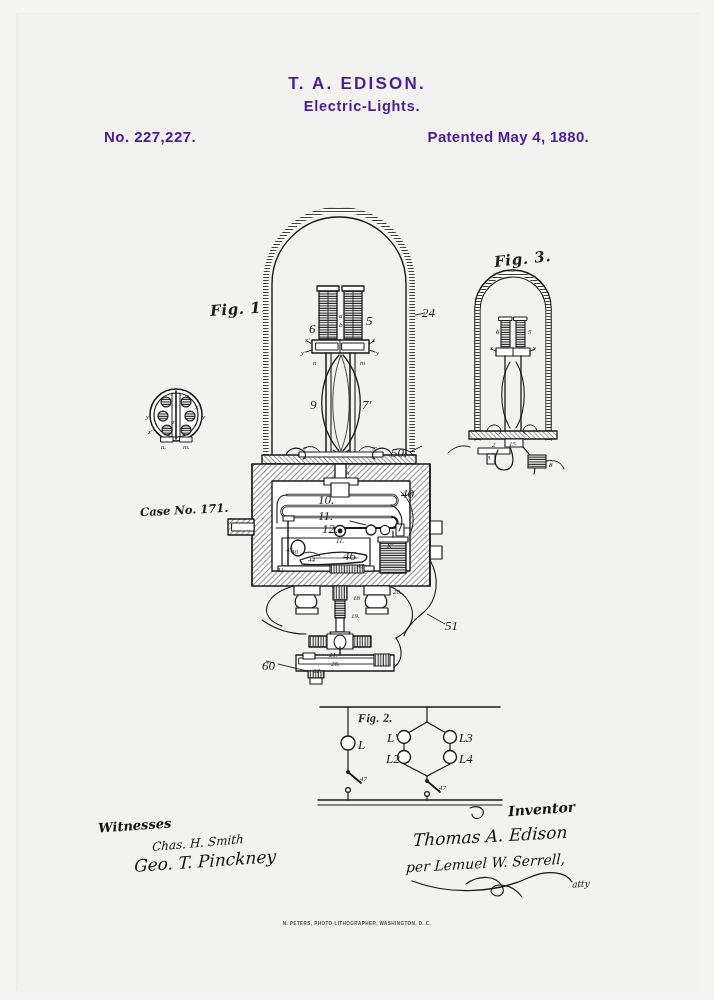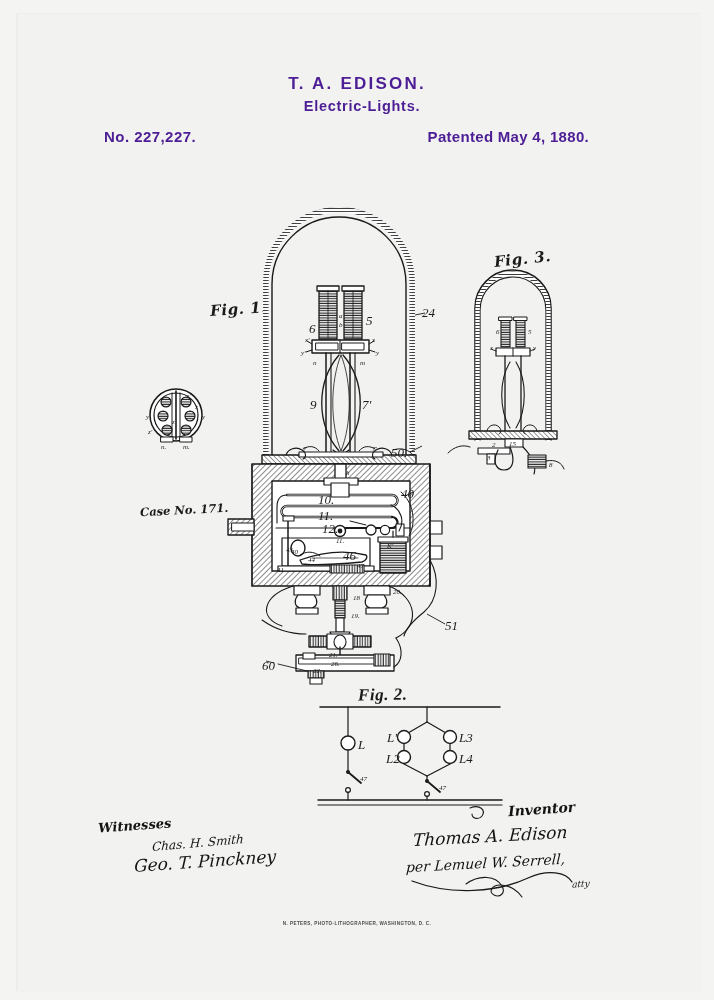--- a/index.html
+++ b/index.html
@@ -79,24 +79,24 @@
     white-space: nowrap;
   }
   .fig-label {
     font-size: 15px;
     letter-spacing: 0.04em;
     transform: rotate(-4deg);
   }
   #fig1-label { left: 210px; top: 300px; }
   #fig3-label { left: 494px; top: 250px; transform: rotate(-6deg); }
   #fig2-label {
-    left: 358px; top: 685px;
+    left: 358px; top: 711px;
     font-family: "Liberation Serif", serif;
     font-weight: bold;
-    font-size: 17px;
+    font-size: 12px;
     letter-spacing: 0.03em;
     transform: rotate(-1deg);
   }
   #case-no {
     left: 140px; top: 503px;
     font-size: 11.5px;
     transform: rotate(-3deg);
   }
 
   

